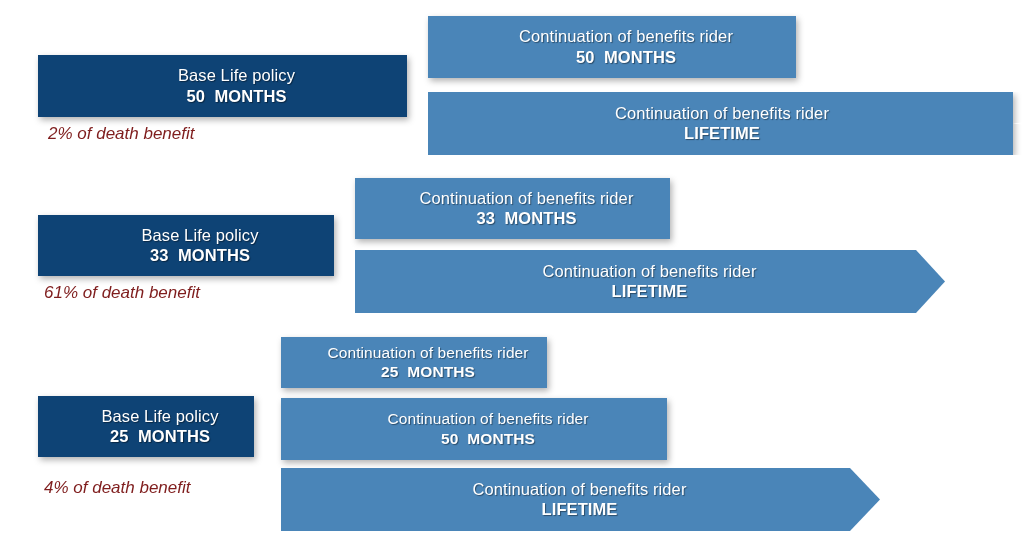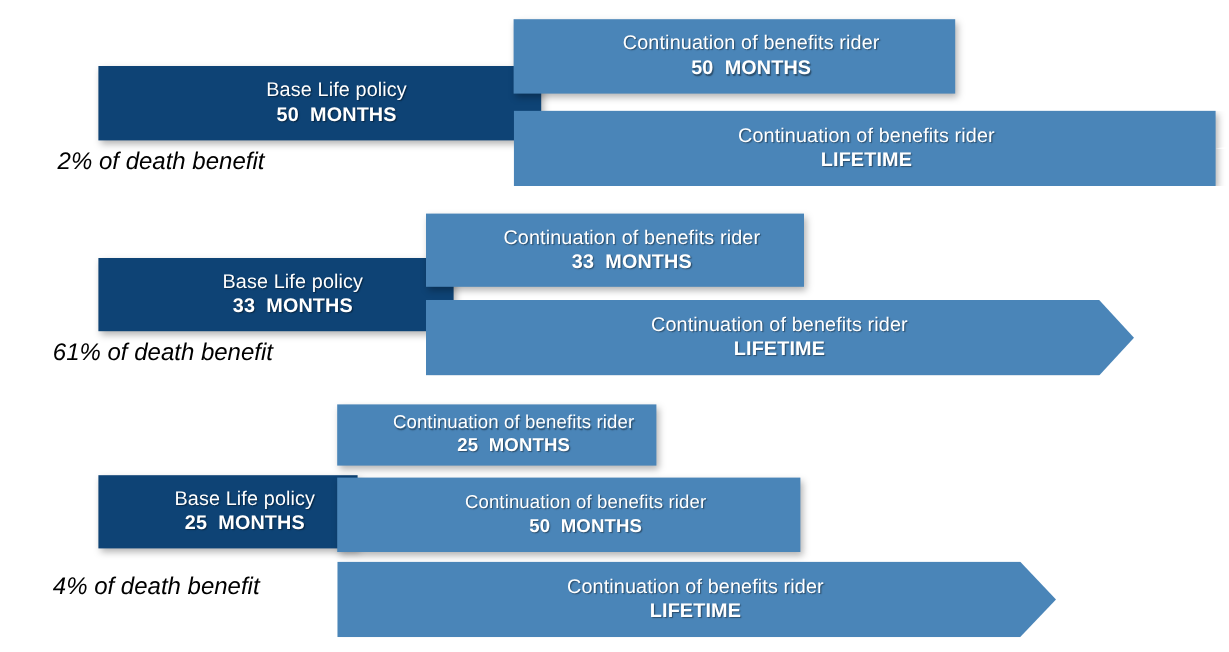--- a/index.html
+++ b/index.html
@@ -44,37 +44,36 @@
     text-shadow: 1px 1px 1px rgba(0,0,0,.42);
     white-space: nowrap;
     margin-top: 1px;
   }
   .bar .l2 .num {
     font-weight: 700;
   }
 
   .bar-dark {
     background: #0e4375;
-    margin-left: 44px;
   }
   .bar-blue {
     background: #4a85b8;
   }
   
   .bar-arrow {
     background: #4a85b8;
   }
 
   
   .caption {
     position: absolute;
     font-family: "Liberation Sans", sans-serif;
-    font-size: 20px;
+    font-size: 17px;
     font-style: italic;
-    color: #000000;
+    color: #7f1d1d;
     white-space: nowrap;
   }
 </style>
 </head>
 <body>
 
 <div id="canvas">
 
   <div class="bar bar-dark" style="left:38px; top:55px; width:369px; height:62px;">
     <div class="l1">Base Life policy</div>

